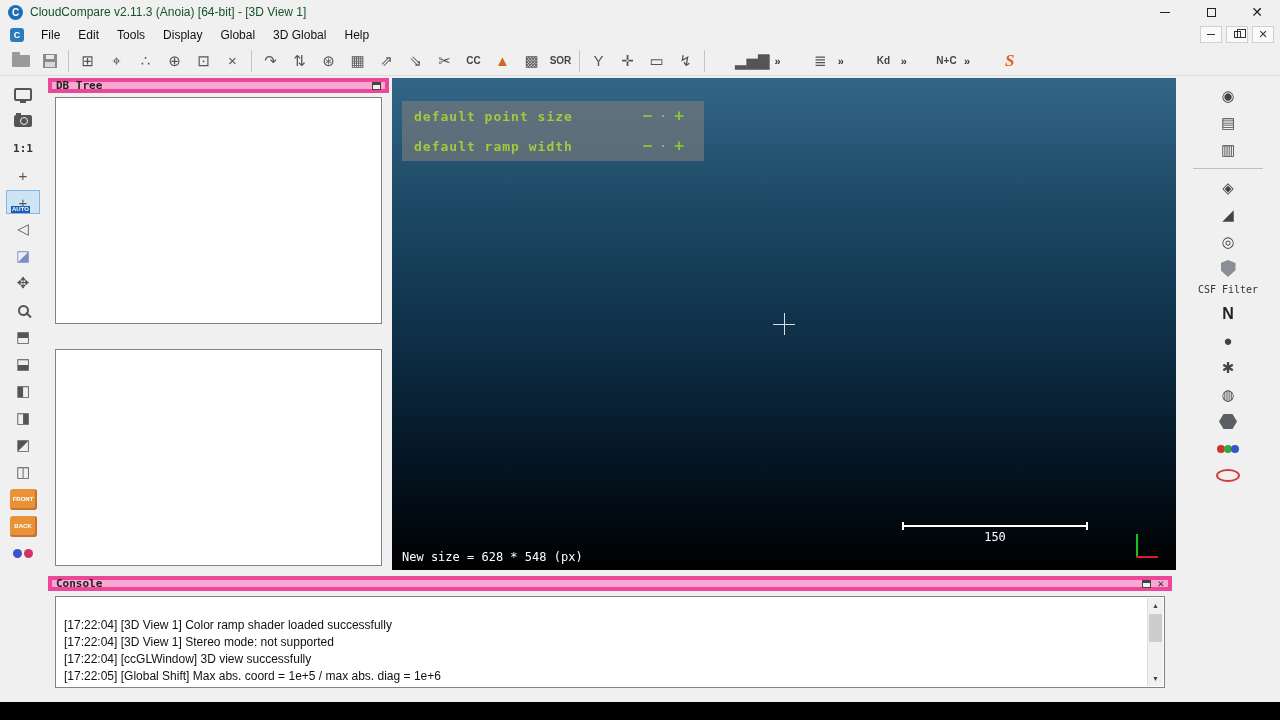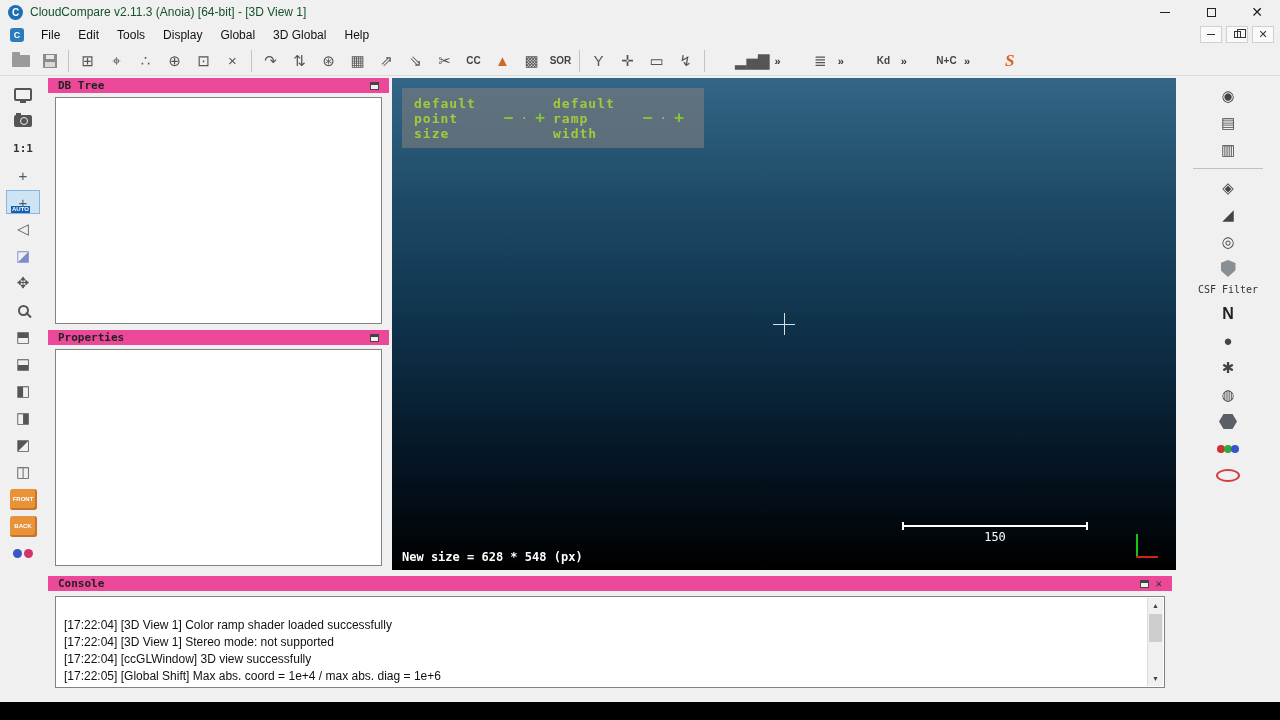--- a/index.html
+++ b/index.html
@@ -59,38 +59,38 @@
   .icon-mag{width:11px;height:11px;border:2px solid #555;border-radius:50%;position:relative}
   .icon-mag::after{content:"";position:absolute;right:-5px;bottom:-2px;width:7px;height:2px;background:#555;transform:rotate(45deg)}
   .cube-blue{color:#7d8cc8}
   .vbox{width:27px;height:21px;background:#e8923a;border-radius:3px;color:#fff;font-size:6px;font-weight:bold;display:flex;align-items:center;justify-content:center;box-shadow:inset -2px -2px 0 #c9742a}
   .stereo{position:relative;width:20px;height:12px}
   .stereo::before{content:"";position:absolute;left:0;top:2px;width:9px;height:9px;border-radius:50%;background:#3a55c8}
   .stereo::after{content:"";position:absolute;right:0;top:2px;width:9px;height:9px;border-radius:50%;background:#d0336a}
 
   
   .panel{position:absolute;background:#f0f0f0}
-  .panel-header{height:15px;border:6px solid #ec4899;display:flex;align-items:center;justify-content:space-between;padding:0 4px;font-family:"DejaVu Sans Mono",monospace;font-size:11px;font-weight:bold;color:#222;background:#ec4899}
+  .panel-header{height:15px;border:4px solid #ec4899;display:flex;align-items:center;justify-content:space-between;padding:0 4px;font-family:"DejaVu Sans Mono",monospace;font-size:11px;font-weight:bold;color:#222;background:#f9a8d4}
   .hdr-icons{display:flex;align-items:center;gap:6px}
   .float-btn{width:9px;height:8px;border:1px solid #444;position:relative;background:#f0f0f0}
   .float-btn::after{content:"";position:absolute;top:0;left:0;right:0;height:2px;background:#444}
   .close-btn{font-size:11px;color:#333;line-height:1}
   .panel-body{position:absolute;left:7px;right:7px;background:#fff;border:1px solid #828282}
 
   
   .viewport{position:absolute;left:392px;top:2px;width:784px;height:492px;background:linear-gradient(180deg,#336688 0%,#1d4a66 25%,#0e3048 52%,#041523 78%,#000 100%);overflow:hidden}
-  .overlay{position:absolute;left:10px;top:10px;width:302px;height:60px;background:rgba(125,125,125,.62);padding:7px 12px;display:flex;flex-direction:row;justify-content:space-between}
+  .overlay{position:absolute;left:10px;top:23px;width:302px;height:60px;background:rgba(125,125,125,.62);padding:7px 12px;display:flex;flex-direction:column;justify-content:space-between}
   .ov-row{display:flex;align-items:center;font-family:"DejaVu Sans Mono",monospace;font-size:13px;font-weight:bold;letter-spacing:1px;color:#a6c83c}
   .ov-label{flex:1}
   .ov-btn{color:#85c832;font-size:16px;font-weight:bold;padding:0 7px;line-height:1}
   .ov-dot{color:#aaa;font-size:10px}
   .crosshair{position:absolute;left:50%;top:50%;width:0;height:0}
   .crosshair::before{content:"";position:absolute;left:-11px;top:0;width:22px;height:1px;background:#ddd}
   .crosshair::after{content:"";position:absolute;left:0;top:-11px;width:1px;height:22px;background:#ddd}
-  .vp-status{position:absolute;left:10px;bottom:6px;font-family:"DejaVu Sans Mono",monospace;font-size:12px;font-weight:bold;color:#fff}
+  .vp-status{position:absolute;left:10px;bottom:6px;font-family:"DejaVu Sans Mono",monospace;font-size:12px;font-weight:normal;color:#fff}
   .scalebar{position:absolute;right:88px;bottom:26px;width:186px}
   .sb-line{height:2px;background:#fff;position:relative}
   .sb-line::before,.sb-line::after{content:"";position:absolute;top:-3px;width:2px;height:8px;background:#fff}
   .sb-line::before{left:0}.sb-line::after{right:0}
   .sb-label{text-align:center;color:#fff;font-family:"DejaVu Sans Mono",monospace;font-size:12px;margin-top:3px}
   .axes{position:absolute;right:16px;bottom:12px;width:24px;height:24px}
   .axes .ax-y{position:absolute;left:0;top:0;width:2px;height:22px;background:#19c319}
   .axes .ax-x{position:absolute;left:0;bottom:0;width:22px;height:2px;background:#d42020}
 
   
@@ -244,26 +244,20 @@
       <div class="panel-header">
         <span>DB Tree</span>
         <span class="hdr-icons">
             <span class="float-btn"></span>
           </span>
       </div>
       <div class="panel-body" style="top:19px;bottom:4px"></div>
     </div>
 
     <div class="panel" style="left:48px;top:254px;width:341px;height:240px">
-      <div class="panel-header">
-        <span>Properties</span>
-        <span class="hdr-icons">
-            <span class="float-btn"></span>
-          </span>
-      </div>
       <div class="panel-body" style="top:19px;bottom:4px"></div>
     </div>
 
     <div class="viewport">
       <div class="overlay">
         <div class="ov-row">
           <span class="ov-label">default point size</span>
           <span class="ov-btn">−</span>
           <span class="ov-dot">·</span>
           <span class="ov-btn">+</span>
@@ -324,21 +318,21 @@
       <span>Console</span>
       <span class="hdr-icons">
         <span class="float-btn"></span>
         <span class="close-btn">✕</span>
       </span>
     </div>
     <div class="panel-body" style="top:20px;bottom:2px">
       <div>[17:22:04] [3D View 1] Color ramp shader loaded successfully</div>
       <div>[17:22:04] [3D View 1] Stereo mode: not supported</div>
       <div>[17:22:04] [ccGLWindow] 3D view successfully</div>
-      <div>[17:22:05] [Global Shift] Max abs. coord = 1e+4 / max abs. diag = 1e+6</div>
+      <div>[17:22:05] [Global Shift] Max abs. coord = 1e+5 / max abs. diag = 1e+6</div>
       <div class="cscroll">
         <div class="cs-up">▲</div>
         <div class="cs-thumb"></div>
         <div class="cs-down">▼</div>
       </div>
     </div>
   </div>
 
 </div>
 

